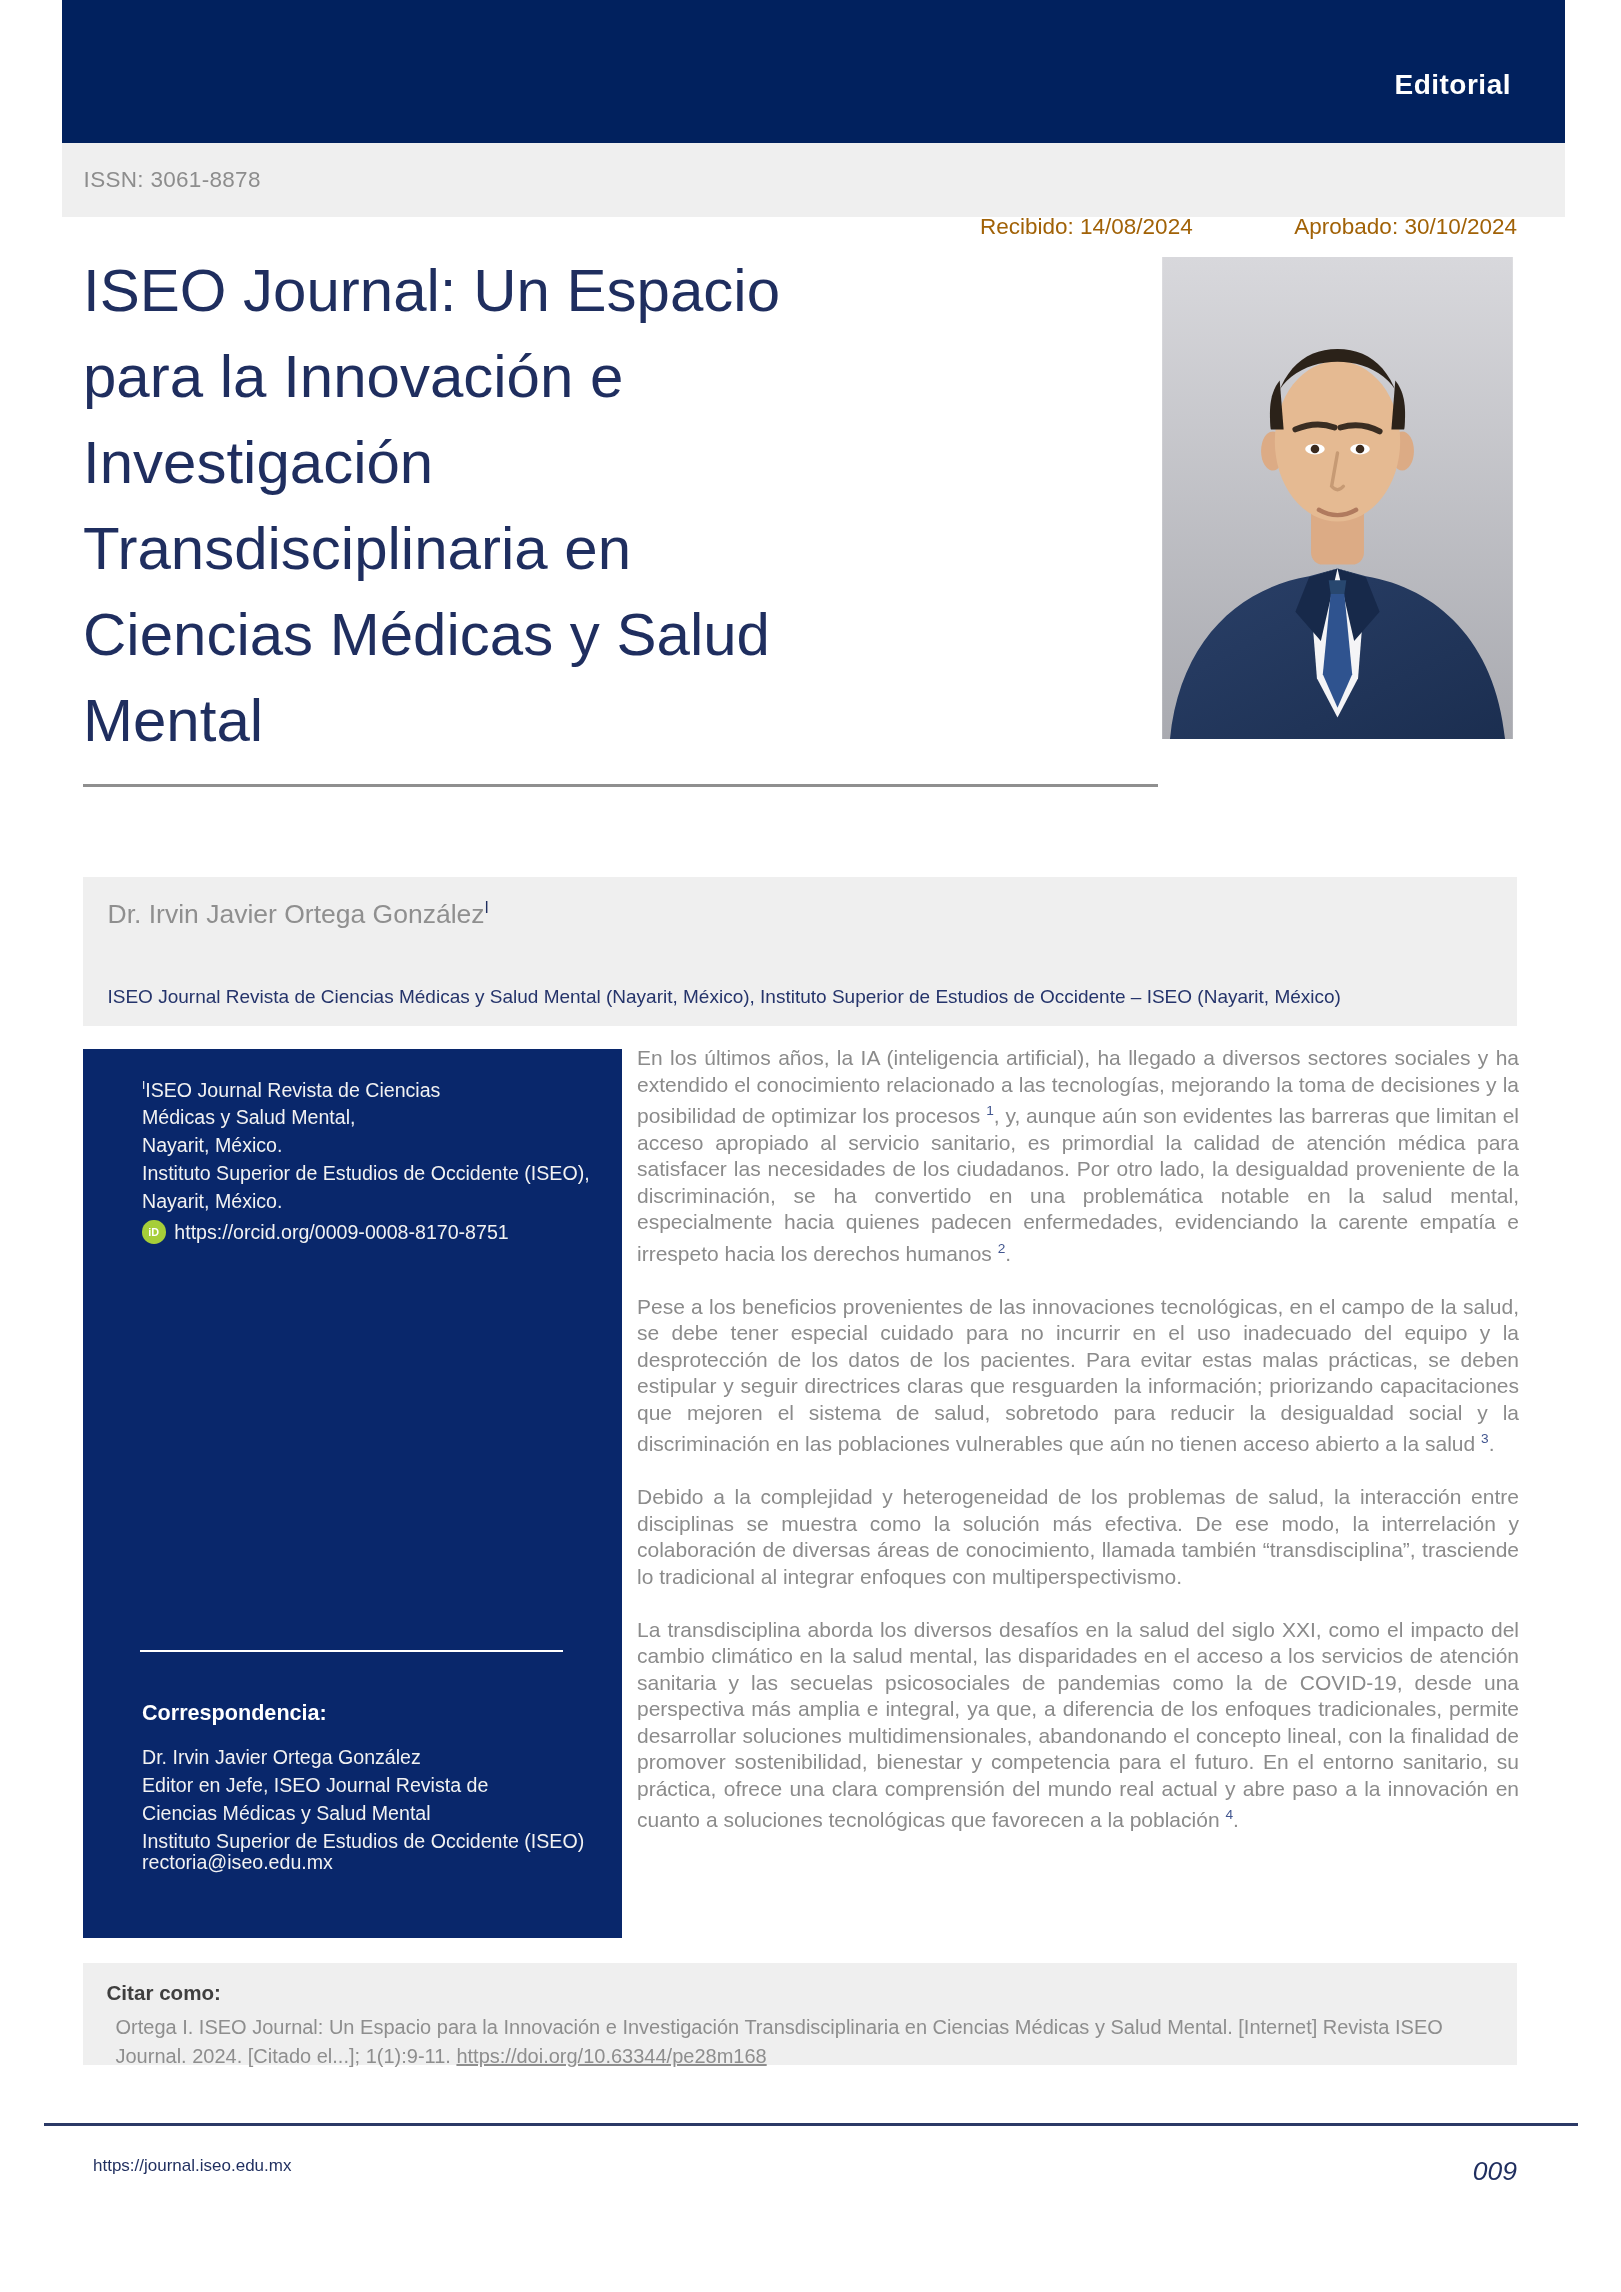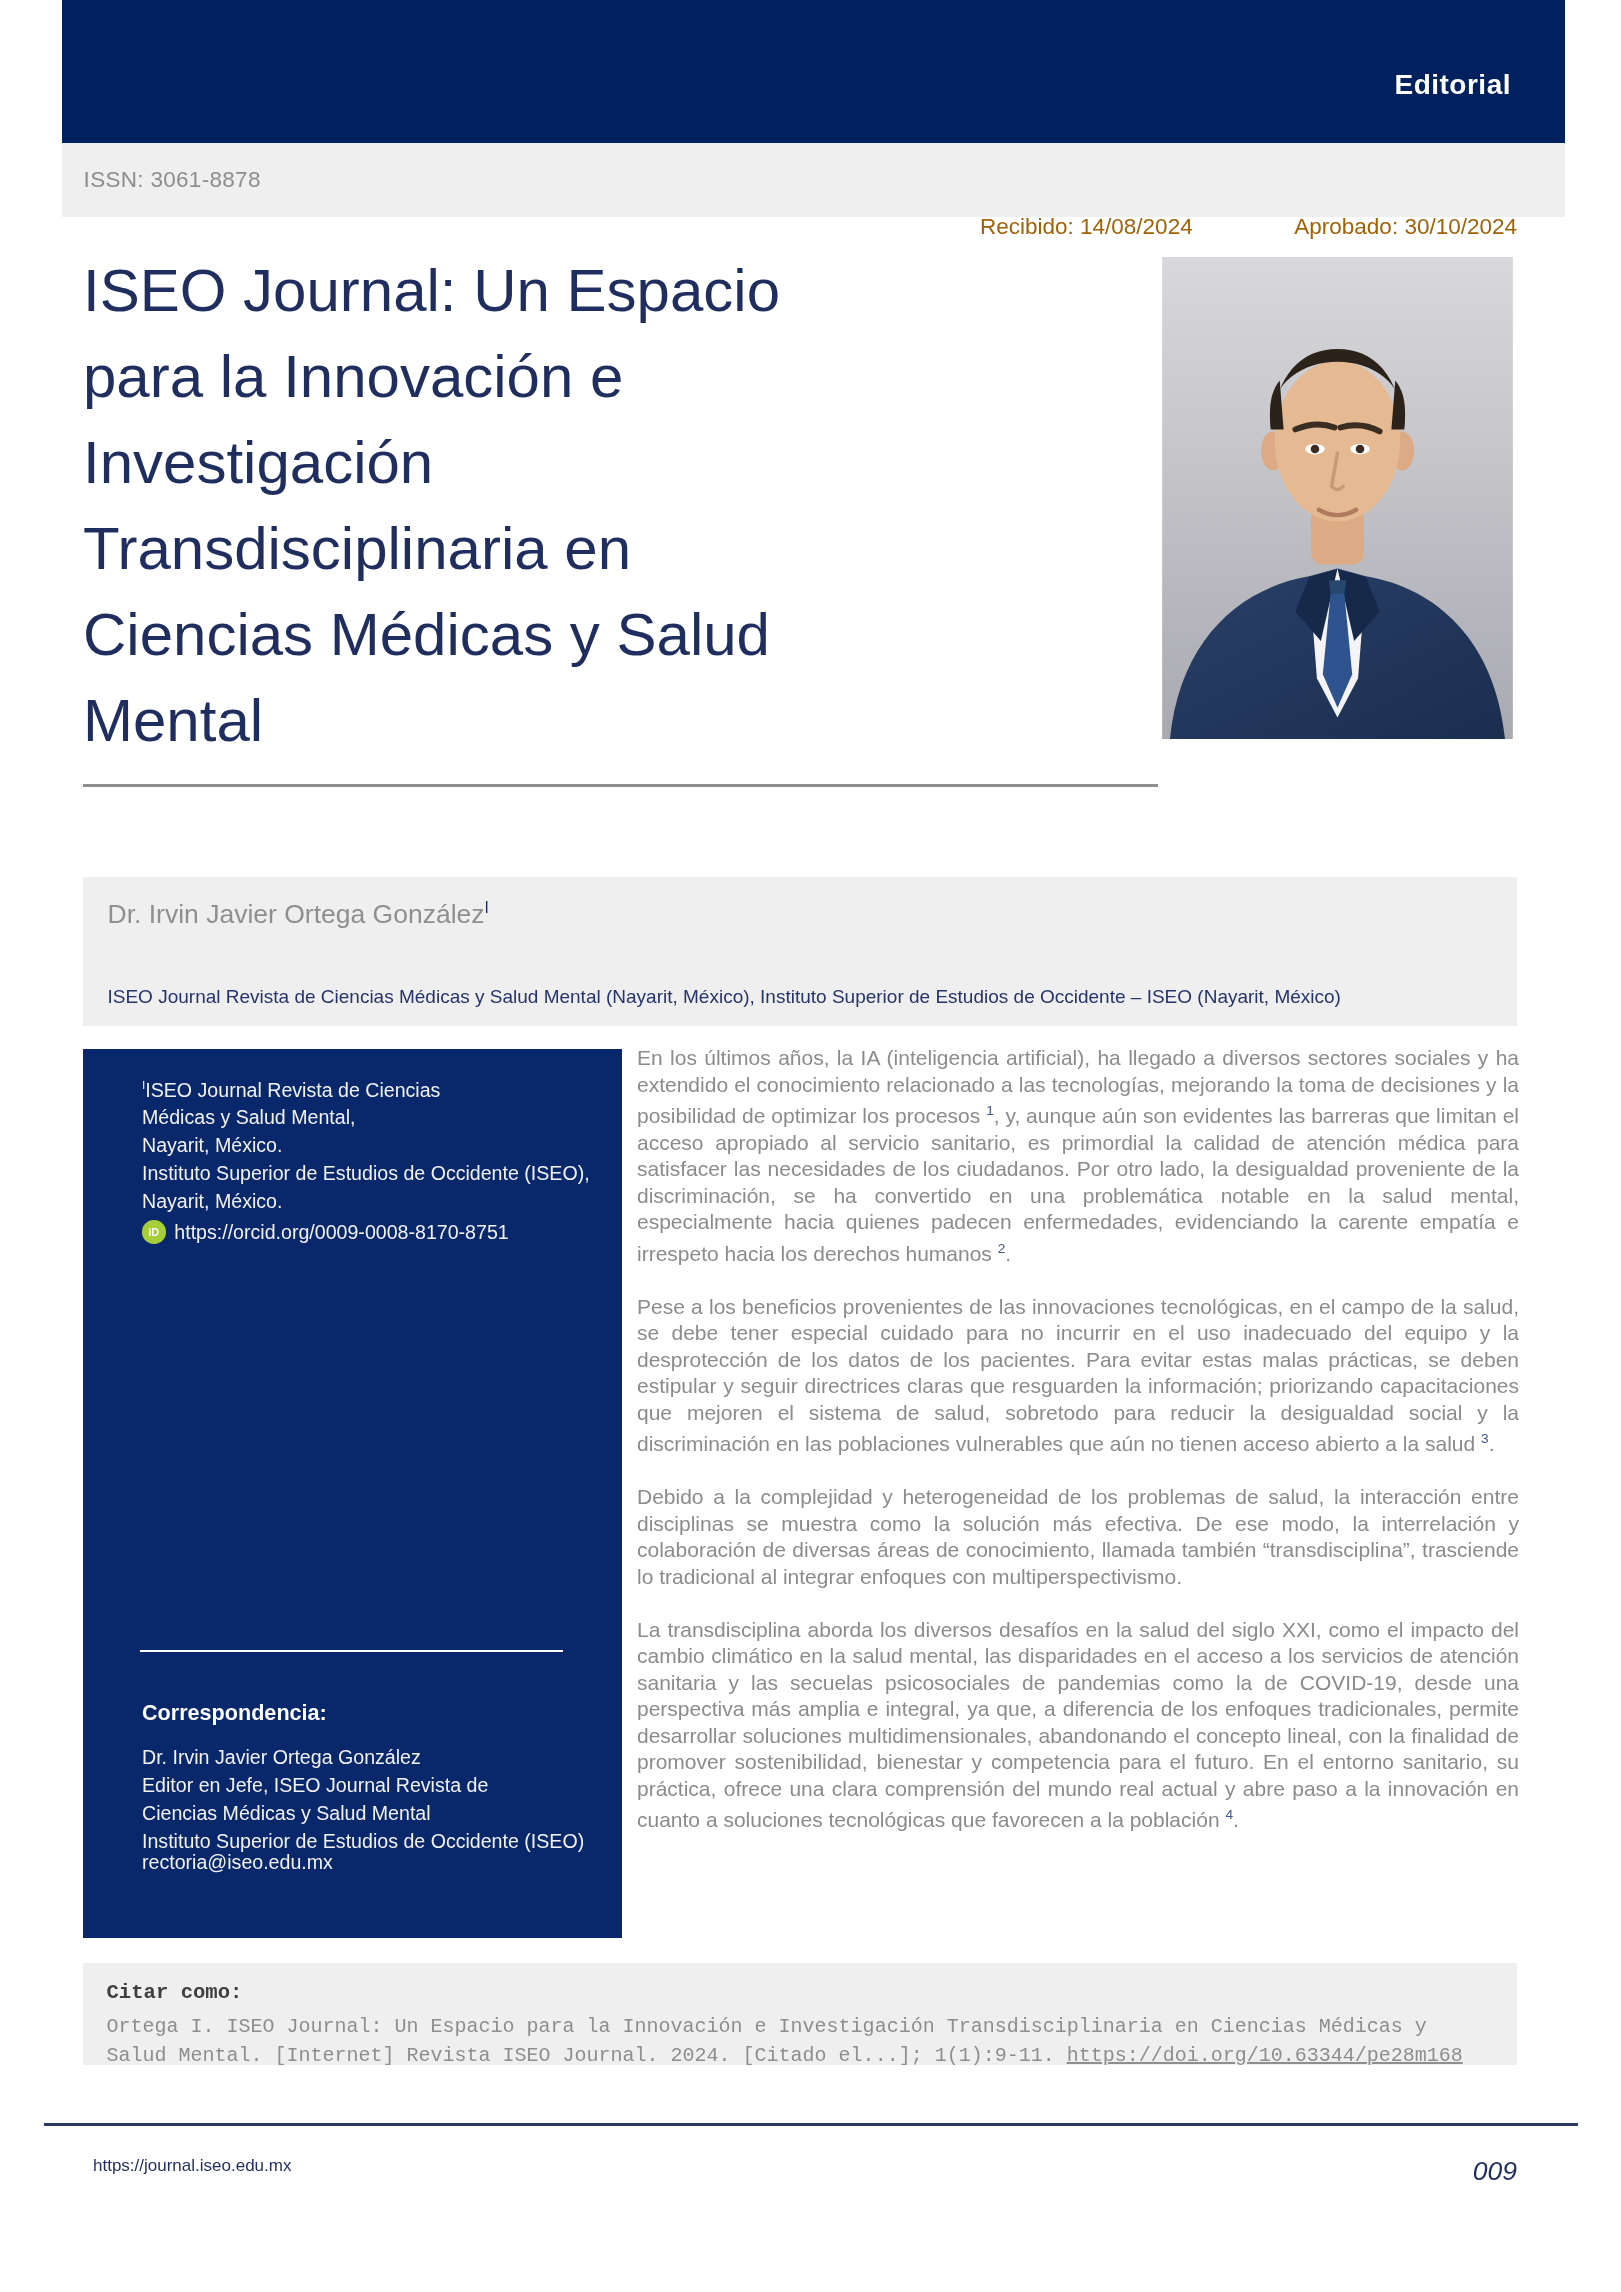--- a/index.html
+++ b/index.html
@@ -41,23 +41,23 @@
   .sb-corr-head{position:absolute;left:59px;top:651px;font-size:21.6px;font-weight:700;color:#ffffff;}
   .sb-corr{position:absolute;left:59px;top:694px;right:27.4px;font-size:19.6px;line-height:28px;}
   .sb-email{position:absolute;left:59px;top:802px;font-size:19.6px;color:#F2F2F2;text-decoration:none;cursor:pointer;}
 
   
   .body-col{left:637px;top:1045px;width:882px;color:#8B8B8B;font-size:21px;line-height:26.5px;text-align:justify;}
   .body-col p{margin:0 0 26.5px 0;}
   .body-col sup{color:#42568F;font-size:13.7px;}
 
   
-  .cite-box{left:83px;top:1963px;width:1434px;height:102px;background:#EFEFEF;box-sizing:border-box;padding:17.6px 23.5px;font-family:Liberation Mono, monospace;}
+  .cite-box{left:83px;top:1963px;width:1434px;height:102px;background:#EFEFEF;box-sizing:border-box;padding:17.6px 23.5px;}
   .cite-head{color:#3F3F3F;font-size:20.6px;font-weight:700;margin-bottom:8.8px;}
-  .cite-text{color:#8E8E8E;font-size:20px;line-height:29px;}
+  .cite-text{color:#8E8E8E;font-size:20px;line-height:29px;margin-left:9px;}
   .cite-link{color:#8E8E8E;text-decoration:underline;cursor:pointer;}
 
   
   .bottom-rule{left:44px;top:2123px;width:1534px;height:2.9px;background:#2B3966;}
   .footer-url{left:93px;top:2156px;color:#1F2E5F;font-size:17px;text-decoration:none;cursor:pointer;}
   .footer-page{right:104px;top:2156px;color:#1F2E5F;font-size:26.5px;font-style:italic;}
 </style>
 </head>
 <body>
 

